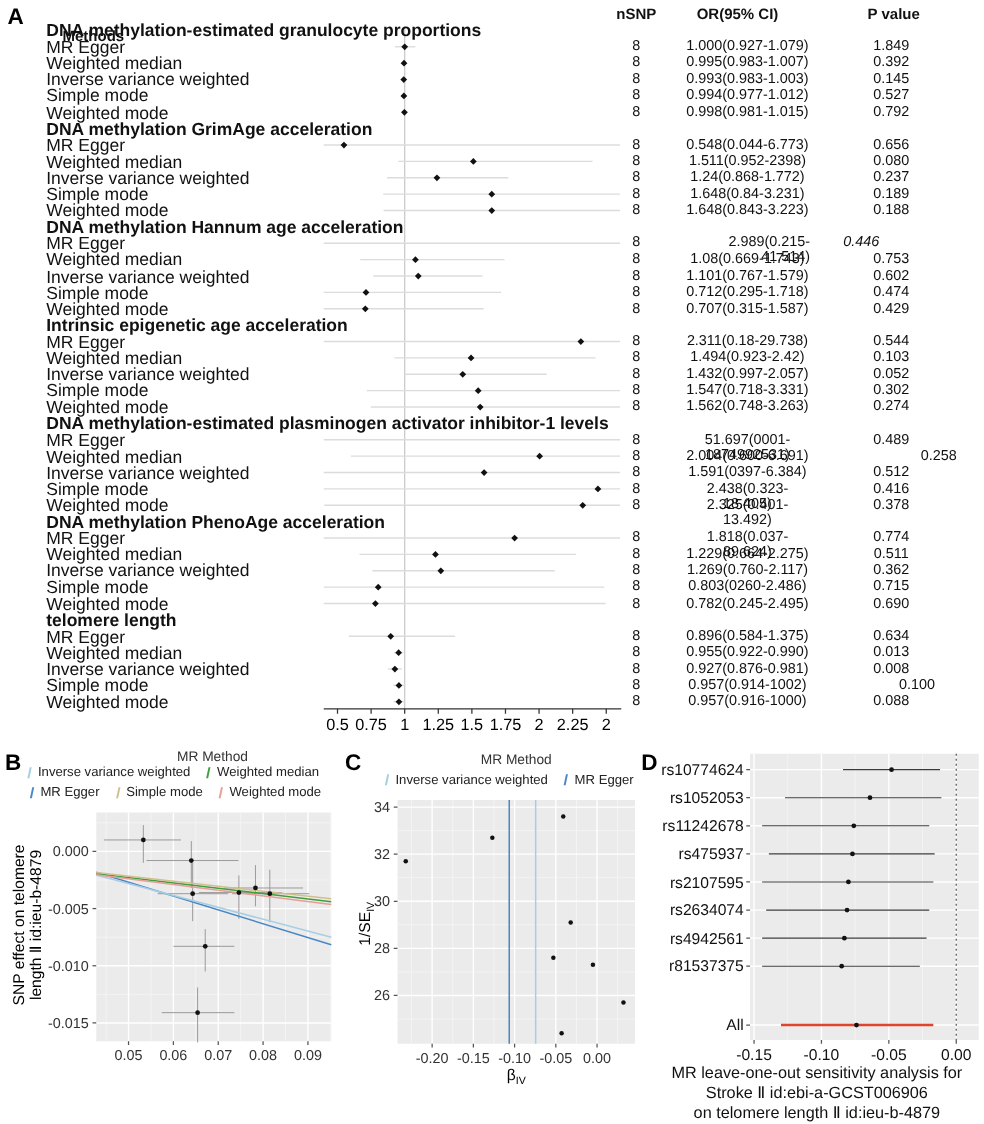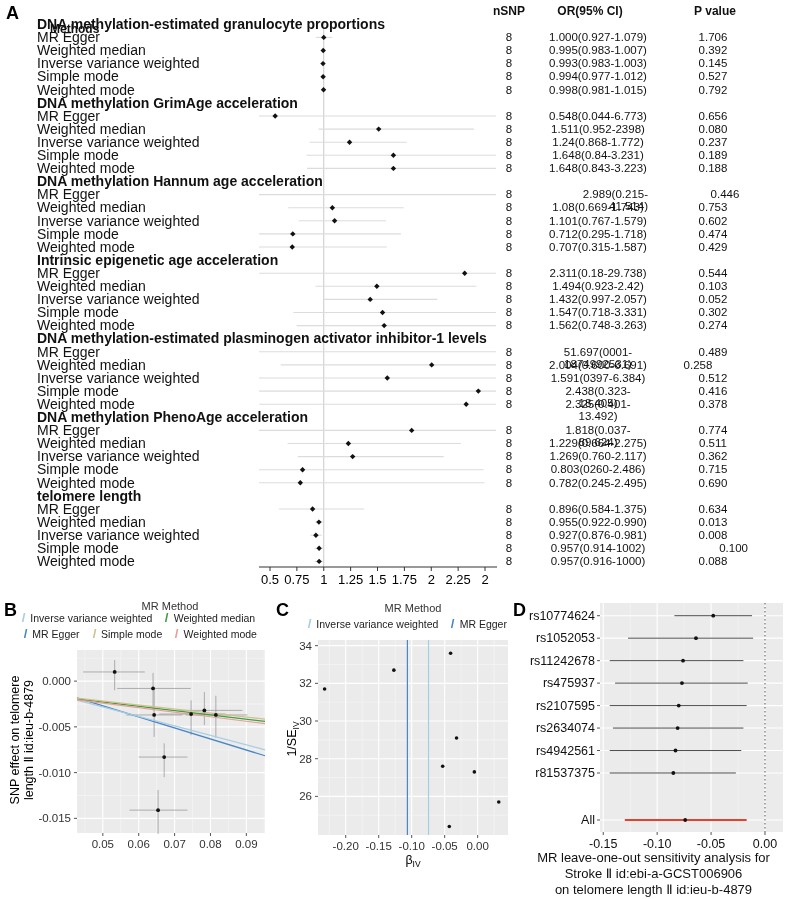--- a/index.html
+++ b/index.html
@@ -125,21 +125,21 @@
       </svg>
     <div class="a-head" style="left:37px;top:22px;padding-left:13px;">Methods</div>
     <div class="a-head" style="left:484px;top:4px;width:50px;text-align:center;">nSNP</div>
     <div class="a-head" style="left:540px;top:4px;width:100px;text-align:center;">OR(95% CI)</div>
     <div class="a-head" style="left:680px;top:4px;width:70px;text-align:center;">P value</div>
     <div id="aRows">
         <div class="a-row-label grp" style="left: 37px; top: 18px;">DNA methylation-estimated granulocyte proportions</div>
         <div class="a-row-label" style="left: 37px; top: 31.1px;">MR Egger</div>
         <div class="a-cell" style="left: 484px; top: 31.1px; width: 50px;">8</div>
         <div class="a-cell" style="left: 548px; top: 31.1px; width: 100px;">1.000(0.927-1.079)</div>
-        <div class="a-cell" style="left: 678px; top: 31.1px; width: 70px;">1.706</div>
+        <div class="a-cell" style="left: 678px; top: 31.1px; width: 70px;">1.849</div>
         <div class="a-row-label" style="left: 37px; top: 44.2px;">Weighted median</div>
         <div class="a-cell" style="left: 484px; top: 44.2px; width: 50px;">8</div>
         <div class="a-cell" style="left: 548px; top: 44.2px; width: 100px;">0.995(0.983-1.007)</div>
         <div class="a-cell" style="left: 678px; top: 44.2px; width: 70px;">0.392</div>
         <div class="a-row-label" style="left: 37px; top: 57.3px;">Inverse variance weighted</div>
         <div class="a-cell" style="left: 484px; top: 57.3px; width: 50px;">8</div>
         <div class="a-cell" style="left: 548px; top: 57.3px; width: 100px;">0.993(0.983-1.003)</div>
         <div class="a-cell" style="left: 678px; top: 57.3px; width: 70px;">0.145</div>
         <div class="a-row-label" style="left: 37px; top: 70.4px;">Simple mode</div>
         <div class="a-cell" style="left: 484px; top: 70.4px; width: 50px;">8</div>
@@ -167,21 +167,21 @@
         <div class="a-cell" style="left: 548px; top: 149px; width: 100px;">1.648(0.84-3.231)</div>
         <div class="a-cell" style="left: 678px; top: 149px; width: 70px;">0.189</div>
         <div class="a-row-label" style="left: 37px; top: 162.1px;">Weighted mode</div>
         <div class="a-cell" style="left: 484px; top: 162.1px; width: 50px;">8</div>
         <div class="a-cell" style="left: 548px; top: 162.1px; width: 100px;">1.648(0.843-3.223)</div>
         <div class="a-cell" style="left: 678px; top: 162.1px; width: 70px;">0.188</div>
         <div class="a-row-label grp" style="left: 37px; top: 175.2px;">DNA methylation Hannum age acceleration</div>
         <div class="a-row-label" style="left: 37px; top: 188.3px;">MR Egger</div>
         <div class="a-cell" style="left: 484px; top: 188.3px; width: 50px;">8</div>
         <div class="a-cell" style="left: 548px; top: 188.3px; width: 100px; text-align: right;">2.989(0.215-41.514)</div>
-        <div class="a-cell" style="left: 690px; top: 188.3px; width: 70px;">0.446</div>
+        <div class="a-cell" style="left: 654px; top: 188.3px; width: 70px; font-style: italic;">0.446</div>
         <div class="a-row-label" style="left: 37px; top: 201.4px;">Weighted median</div>
         <div class="a-cell" style="left: 484px; top: 201.4px; width: 50px;">8</div>
         <div class="a-cell" style="left: 548px; top: 201.4px; width: 100px;">1.08(0.669-1.743)</div>
         <div class="a-cell" style="left: 678px; top: 201.4px; width: 70px;">0.753</div>
         <div class="a-row-label" style="left: 37px; top: 214.5px;">Inverse variance weighted</div>
         <div class="a-cell" style="left: 484px; top: 214.5px; width: 50px;">8</div>
         <div class="a-cell" style="left: 548px; top: 214.5px; width: 100px;">1.101(0.767-1.579)</div>
         <div class="a-cell" style="left: 678px; top: 214.5px; width: 70px;">0.602</div>
         <div class="a-row-label" style="left: 37px; top: 227.6px;">Simple mode</div>
         <div class="a-cell" style="left: 484px; top: 227.6px; width: 50px;">8</div>
@@ -213,21 +213,21 @@
         <div class="a-cell" style="left: 548px; top: 319.3px; width: 100px;">1.562(0.748-3.263)</div>
         <div class="a-cell" style="left: 678px; top: 319.3px; width: 70px;">0.274</div>
         <div class="a-row-label grp" style="left: 37px; top: 332.4px;">DNA methylation-estimated plasminogen activator inhibitor-1 levels</div>
         <div class="a-row-label" style="left: 37px; top: 345.5px;">MR Egger</div>
         <div class="a-cell" style="left: 484px; top: 345.5px; width: 50px;">8</div>
         <div class="a-cell" style="left: 548px; top: 345.5px; width: 100px;">51.697(0001-1874992531)</div>
         <div class="a-cell" style="left: 678px; top: 345.5px; width: 70px;">0.489</div>
         <div class="a-row-label" style="left: 37px; top: 358.6px;">Weighted median</div>
         <div class="a-cell" style="left: 484px; top: 358.6px; width: 50px;">8</div>
         <div class="a-cell" style="left: 548px; top: 358.6px; width: 100px;">2.004(0.600-6.691)</div>
-        <div class="a-cell" style="left: 663px; top: 358.6px; width: 70px; text-align: center;">0.258</div>
+        <div class="a-cell" style="left: 716px; top: 358.6px; width: 70px; text-align: center;">0.258</div>
         <div class="a-row-label" style="left: 37px; top: 371.7px;">Inverse variance weighted</div>
         <div class="a-cell" style="left: 484px; top: 371.7px; width: 50px;">8</div>
         <div class="a-cell" style="left: 548px; top: 371.7px; width: 100px;">1.591(0397-6.384)</div>
         <div class="a-cell" style="left: 678px; top: 371.7px; width: 70px;">0.512</div>
         <div class="a-row-label" style="left: 37px; top: 384.8px;">Simple mode</div>
         <div class="a-cell" style="left: 484px; top: 384.8px; width: 50px;">8</div>
         <div class="a-cell" style="left: 548px; top: 384.8px; width: 100px;">2.438(0.323-18.405)</div>
         <div class="a-cell" style="left: 678px; top: 384.8px; width: 70px;">0.416</div>
         <div class="a-row-label" style="left: 37px; top: 397.9px;">Weighted mode</div>
         <div class="a-cell" style="left: 484px; top: 397.9px; width: 50px;">8</div>

